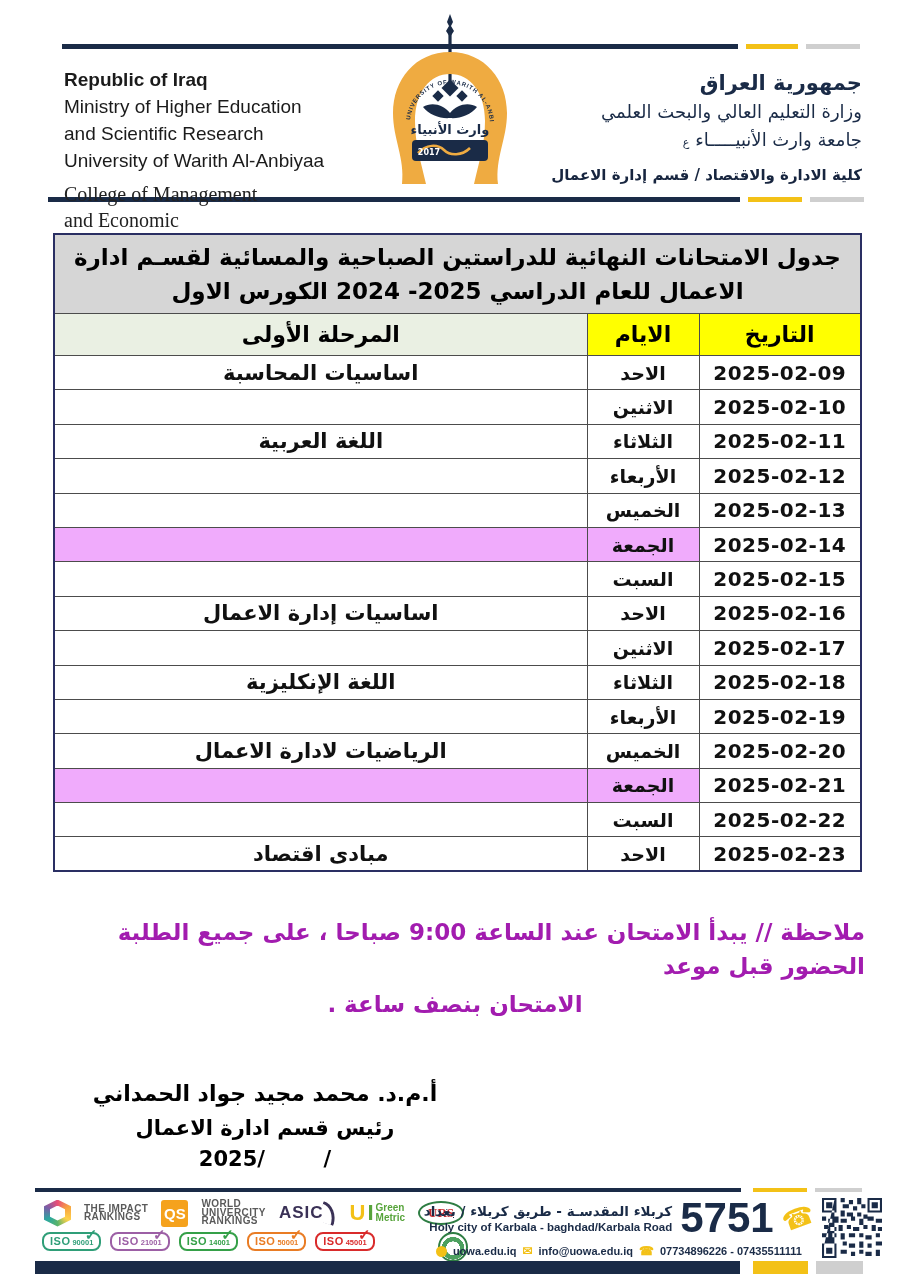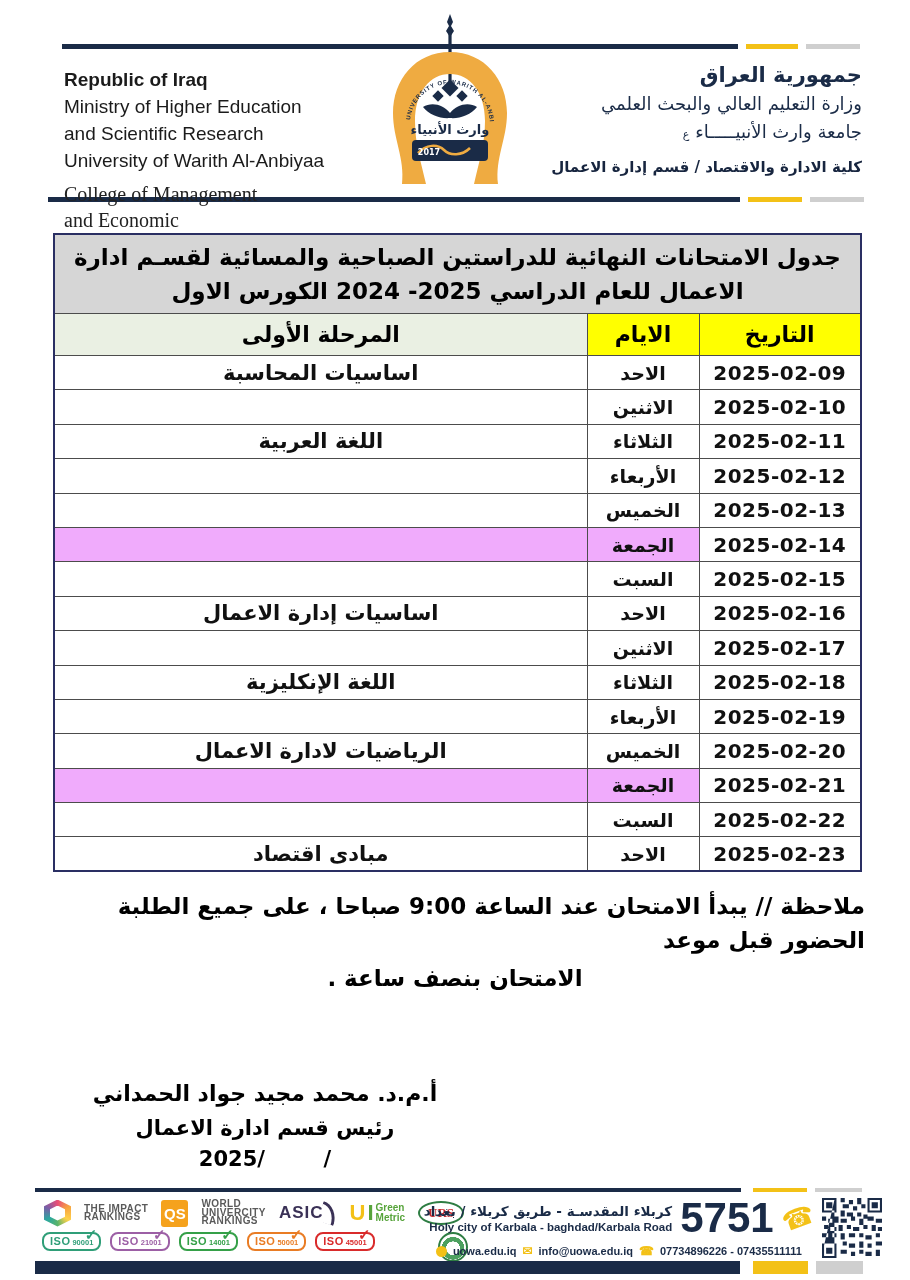--- a/index.html
+++ b/index.html
@@ -10,21 +10,21 @@
   .yellow-seg{background:#f3c117;}
   .gray-seg{background:#cfcfcf;}
 
   
   .hdr-left{position:absolute;left:64px;top:66px;font-family:"Liberation Sans", sans-serif;
             font-size:19px;line-height:27px;color:#1b1b1b;}
   .hdr-left .b{font-weight:bold;}
   .hdr-left .serif{font-family:"Liberation Serif", serif;font-size:20px;line-height:26px;color:#222;}
   .hdr-left .serif-first{margin-top:7px;}
   .hdr-right{position:absolute;right:48px;top:60px;text-align:right;direction:rtl;color:#1a2b47;}
-  .hdr-right .l1{font-size:21px;font-weight:bold;line-height:30px;}
+  .hdr-right .l1{font-size:21px;font-weight:bold;line-height:30px;margin-top:8px;}
   .hdr-right .l2{font-size:18px;line-height:28px;}
   .hdr-right .l3{font-size:18px;line-height:28px;}
   .hdr-right .hon{font-size:11px;color:#1a2b47;}
   .hdr-right .l4{font-size:15px;font-weight:bold;margin-top:9px;color:#17253f;}
   .logo-wrap{position:absolute;left:384px;top:12px;width:132px;height:186px;}
 
   
   table.sched{position:absolute;left:53px;top:233px;width:807px;border-collapse:collapse;
               table-layout:fixed;direction:rtl;}
   table.sched,.sched th,.sched td{border:1.6px solid #4c4c4c;}
@@ -34,21 +34,21 @@
   .head-row th{height:41px;font-size:22px;font-weight:bold;color:#000;}
   .head-row .c-date,.head-row .c-day{background:#ffff00;}
   .head-row .c-stage{background:#eaf0e3;}
   .sched tbody tr{height:34.4px;}
   .sched td.d{direction:ltr;font-weight:bold;font-size:20px;letter-spacing:.5px;}
   .sched td.y{font-weight:bold;font-size:19px;}
   .sched td.s{font-weight:bold;font-size:21px;}
   .sched tr.holiday td.y,.sched tr.holiday td.s{background:#f0abfc;}
 
   
-  .note{position:absolute;left:45px;right:45px;top:889px;direction:rtl;color:#000000;}
+  .note{position:absolute;left:45px;right:45px;top:915px;direction:rtl;color:#a21caf;}
   .note .n1{font-size:23px;font-weight:bold;text-align:right;line-height:34px;}
   .note .n2{font-size:23px;font-weight:bold;text-align:center;margin-top:8px;}
   .sign{position:absolute;left:70px;top:1050px;width:390px;text-align:center;direction:rtl;color:#000;}
   .sign .s1{font-size:22px;font-weight:bold;line-height:30px;margin-top:29px;}
   .sign .s2{font-size:21px;font-weight:bold;margin-top:7px;}
   .sign .s3{font-size:21px;font-weight:bold;margin-top:7px;direction:ltr;white-space:pre;}
 
   
   .rank-row{position:absolute;left:44px;top:1197px;display:flex;align-items:center;gap:13px;height:32px;}
   .tiny{font-family:"Liberation Sans", sans-serif;font-size:10px;line-height:8.5px;font-weight:bold;

